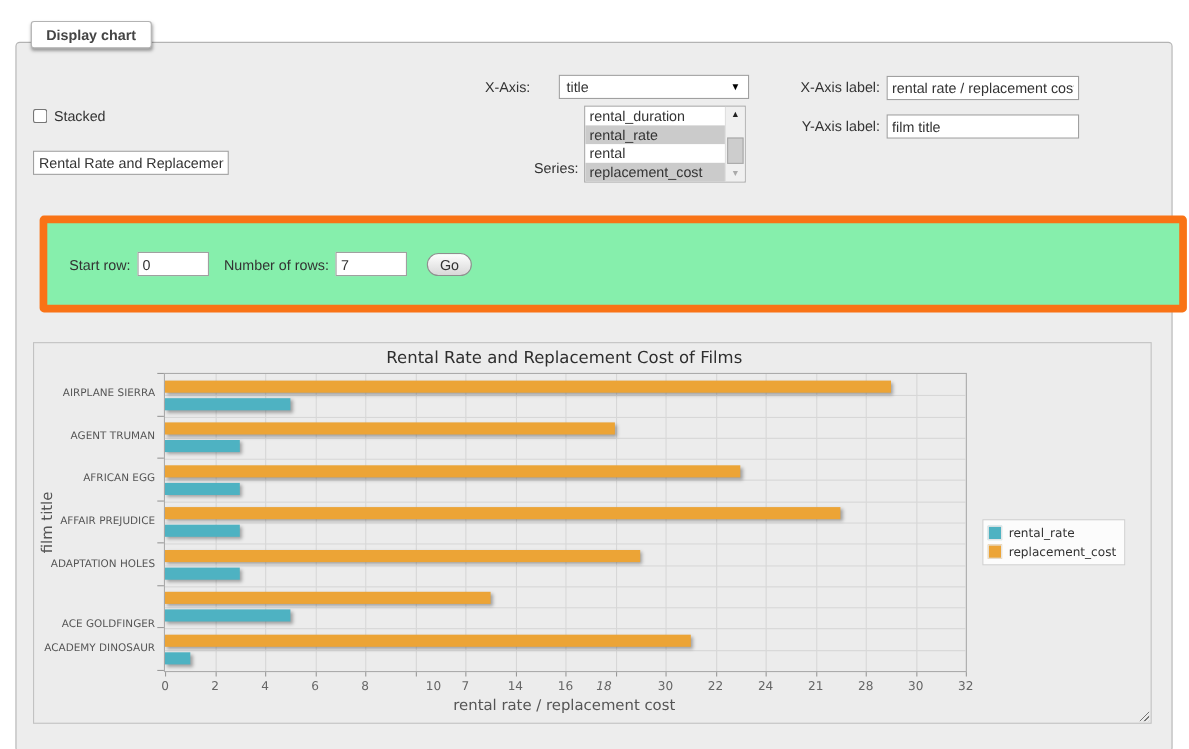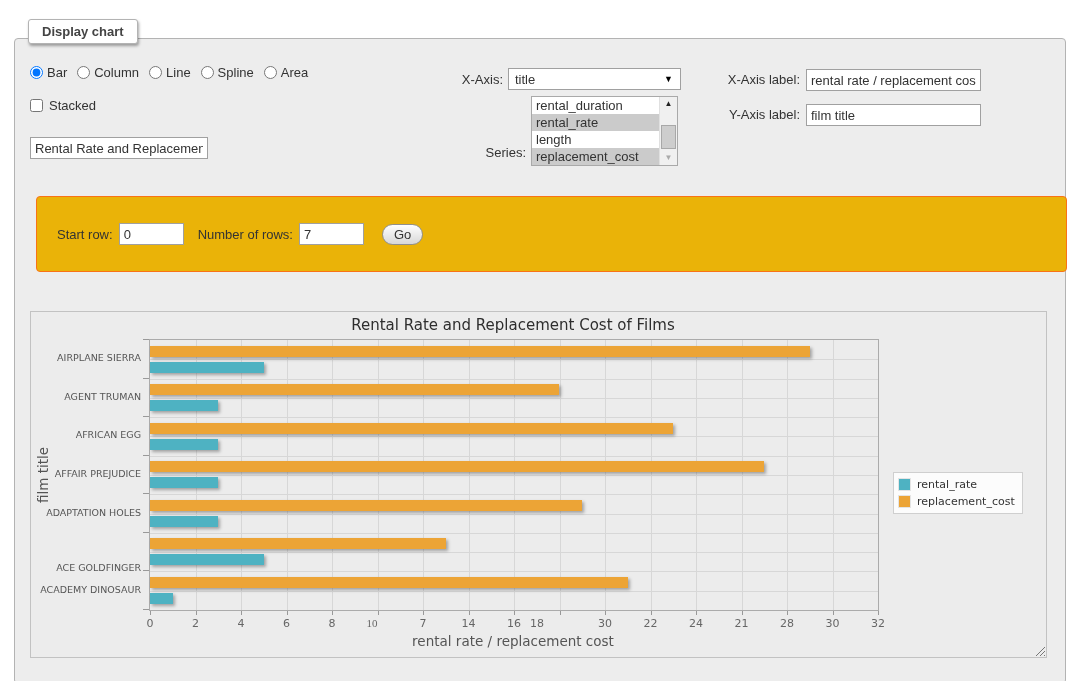--- a/index.html
+++ b/index.html
@@ -25,22 +25,22 @@
   .select .arrow{position:absolute;right:7px;font-size:9px;color:#000;}
   .mlist{left:531px;top:85px;width:145px;height:68px;border:1px solid #a9a9a9;background:#fff;
          overflow:hidden;}
   .mlist .opt{height:17px;line-height:17px;padding-left:4px;white-space:nowrap;width:124px;}
   .mlist .opt.sel{background:#cbcbcb;}
   .sb{position:absolute;right:0;top:0;bottom:0;width:17px;background:#f0f0f0;border-left:1px solid #e0e0e0;}
   .sb-up,.sb-dn{position:absolute;left:0;right:0;height:14px;font-size:8px;text-align:center;line-height:14px;}
   .sb-up{top:0;color:#222;}
   .sb-dn{bottom:0;color:#aaa;}
   .sb-thumb{position:absolute;left:1px;right:1px;top:28px;height:24px;background:#cdcdcd;border:1px solid #a8a8a8;box-sizing:border-box;}
-  .rows-panel{left:36px;top:185px;width:1009px;height:74px;background:#eab308;
-              border:1px solid #f97316;border-radius:4px;display:flex;align-items:center;padding-left:20px;box-sizing:content-box;}
+  .rows-panel{left:36px;top:185px;width:1009px;height:74px;background:#86efac;
+              border:7px solid #f97316;border-radius:4px;display:flex;align-items:center;padding-left:20px;box-sizing:content-box;}
   .go-btn{margin-left:18px;padding:2px 11px;border:1px solid #8f8f8f;border-radius:12px;
           background:linear-gradient(#fefefe,#d8d8d8);font-family:"Liberation Sans",sans-serif;
           font-size:13px;color:#333;cursor:pointer;}
   
   .chartbox{left:30px;top:300px;width:1015px;height:345px;background:#ececec;border:1px solid #c2c2c2;
             font-family:"DejaVu Sans",sans-serif;}
   .c-title{position:absolute;left:118px;top:4px;width:728px;text-align:center;font-size:15px;color:#2e2e2e;}
   .plot{position:absolute;left:118px;top:27px;width:728px;height:270px;border:1px solid #ababab;background:#ececec;}
   .vgrid{position:absolute;top:0;bottom:0;width:1px;background:#d7d7d7;}
   .hgrid{position:absolute;left:0;right:0;height:1px;background:#d7d7d7;}
@@ -59,62 +59,40 @@
       background:repeating-linear-gradient(-45deg,#777 0 1px,transparent 1px 3px);
       clip-path:polygon(100% 0,100% 100%,0 100%);cursor:se-resize;}
 </style>
 </head>
 <body>
 
 <div class="page">
   <div class="fieldset"></div>
   <div class="legendbox">Display chart</div>
 
-  <div class="abs radio-row">
-      <label>
-        <input type="radio" name="ctype" checked="" style="">
-        <span>Bar</span>
-      </label>
-      <label>
-        <input type="radio" name="ctype" style="">
-        <span>Column</span>
-      </label>
-      <label>
-        <input type="radio" name="ctype" style="">
-        <span>Line</span>
-      </label>
-      <label>
-        <input type="radio" name="ctype" style="">
-        <span>Spline</span>
-      </label>
-      <label>
-        <input type="radio" name="ctype" style="">
-        <span>Area</span>
-      </label>
-    </div>
 
   <label class="abs chk-row">
     <input type="checkbox" style="">
     <span>Stacked</span>
   </label>
 
   <input class="abs txt" style="left: 30px; top: 126px; width: 168px;" type="text" value="Rental Rate and Replacement Cost of Films">
 
-  <div class="abs lbl right" style="left:420px;top:57px;width:83px;">X-Axis:</div>
+  <div class="abs lbl right" style="left:420px;top:57px;width:83px;text-align:center;">X-Axis:</div>
   <div class="abs select">
     <span>title</span>
     <span class="arrow">▼</span>
   </div>
 
   <div class="abs lbl right" style="left:426px;top:133px;width:100px;line-height:17px;">Series:</div>
   <div class="abs mlist">
     <div>
         <div class="opt">rental_duration</div>
         <div class="opt sel">rental_rate</div>
-        <div class="opt">length</div>
+        <div class="opt">rental</div>
         <div class="opt sel">replacement_cost</div>
       </div>
     <div class="sb">
       <div class="sb-up">▲</div>
       <div class="sb-thumb"></div>
       <div class="sb-dn">▼</div>
     </div>
   </div>
 
   <div class="abs lbl right" style="left:705px;top:57px;width:95px;">X-Axis label:</div>
@@ -198,29 +176,29 @@
         <div class="xtick-lbl" style="left: 119px;">0</div>
         <div class="xtick" style="left: 164.5px;"></div>
         <div class="xtick-lbl" style="left: 164.5px;">2</div>
         <div class="xtick" style="left: 210px;"></div>
         <div class="xtick-lbl" style="left: 210px;">4</div>
         <div class="xtick" style="left: 255.5px;"></div>
         <div class="xtick-lbl" style="left: 255.5px;">6</div>
         <div class="xtick" style="left: 301px;"></div>
         <div class="xtick-lbl" style="left: 301px;">8</div>
         <div class="xtick" style="left: 346.5px;"></div>
-        <div class="xtick-lbl" style="left: 341px; font-family: Liberation Serif, serif;">10</div>
+        <div class="xtick-lbl" style="left: 363px;">10</div>
         <div class="xtick" style="left: 392px;"></div>
         <div class="xtick-lbl" style="left: 392px;">7</div>
         <div class="xtick" style="left: 437.5px;"></div>
         <div class="xtick-lbl" style="left: 437.5px;">14</div>
         <div class="xtick" style="left: 483px;"></div>
         <div class="xtick-lbl" style="left: 483px;">16</div>
         <div class="xtick" style="left: 528.5px;"></div>
-        <div class="xtick-lbl" style="left: 506px;">18</div>
+        <div class="xtick-lbl" style="left: 518px; font-style: italic;">18</div>
         <div class="xtick" style="left: 574px;"></div>
         <div class="xtick-lbl" style="left: 574px;">30</div>
         <div class="xtick" style="left: 619.5px;"></div>
         <div class="xtick-lbl" style="left: 619.5px;">22</div>
         <div class="xtick" style="left: 665px;"></div>
         <div class="xtick-lbl" style="left: 665px;">24</div>
         <div class="xtick" style="left: 710.5px;"></div>
         <div class="xtick-lbl" style="left: 710.5px;">21</div>
         <div class="xtick" style="left: 756px;"></div>
         <div class="xtick-lbl" style="left: 756px;">28</div>

